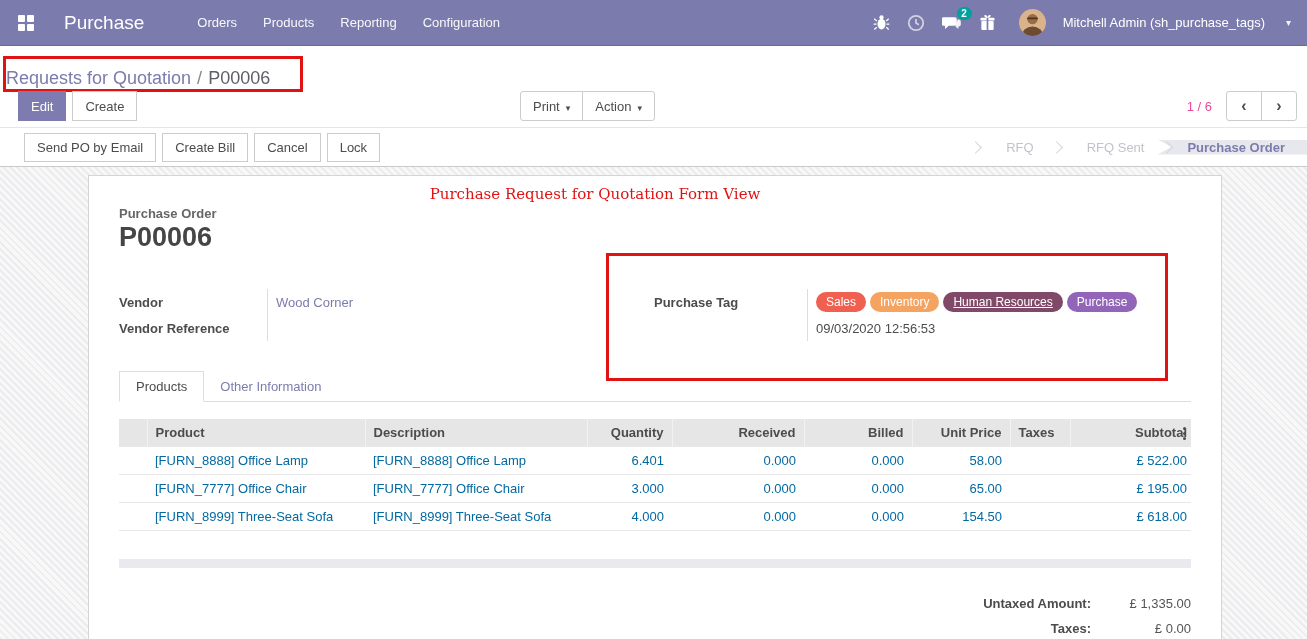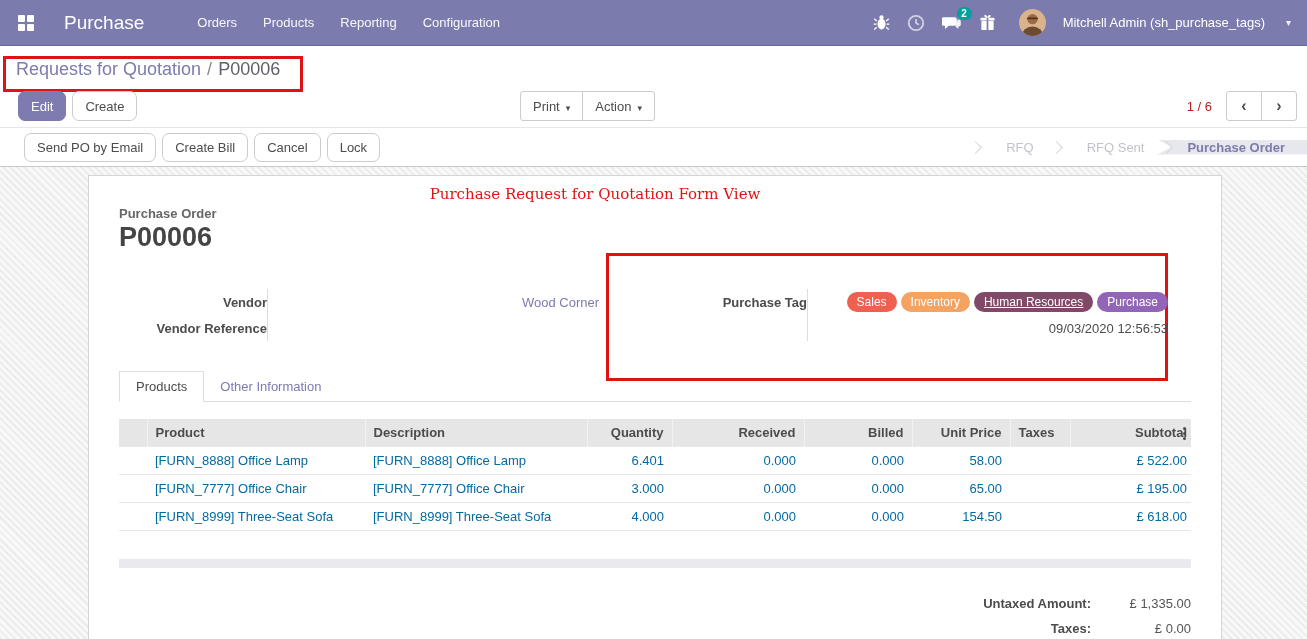--- a/index.html
+++ b/index.html
@@ -20,37 +20,37 @@
   .badge { position:absolute; top:-7px; right:-10px; background:#00A09D; color:#fff;
            font-size:10px; line-height:13px; min-width:15px; text-align:center;
            border-radius:8px; padding:0 3px; font-weight:bold; }
   .avatar { width:27px; height:27px; border-radius:50%; overflow:hidden; display:block; margin-left:6px; }
   .user-name { font-size:13px; cursor:pointer; white-space:nowrap; }
   .caret { font-size:10px; margin-left:4px; opacity:.9; }
 
   
   .control-panel { position:relative; height:82px; background:#fff; border-bottom:1px solid #e6e6e6; }
   .breadcrumb-box { position:absolute; left:3px; top:10px; width:300px; height:36px;
-                    border:3px solid #e01212; display:flex; align-items:flex-start; padding-left:10px;
+                    border:3px solid #e01212; display:flex; align-items:flex-end; 
                     font-size:18px; white-space:nowrap; }
   .bc-link { color:#7C7BAD; cursor:pointer; }
   .bc-sep { color:#888; margin:0 6px; }
   .bc-current { color:#5f5f68; }
   .btn { height:30px; padding:0 12px; font-size:13px; border:1px solid #ccc; background:#fff;
-         color:#4c4c4c; border-radius:7px; font-family:inherit; cursor:pointer; white-space:nowrap; }
+         color:#4c4c4c; border-radius:0; font-family:inherit; cursor:pointer; white-space:nowrap; }
   .btn.primary { background:#7d7bb0; border-color:#7d7bb0; color:#fff; }
   .cp-buttons { position:absolute; left:18px; top:45px; display:flex; gap:6px; }
   .btn-group { display:flex; }
   .btn-group .btn { border-radius:0; }
   .btn-group .btn:first-child { border-radius:3px 0 0 3px; }
   .btn-group .btn:last-child { border-radius:0 3px 3px 0; margin-left:-1px; }
   .cp-center { position:absolute; left:520px; top:45px; }
   .dd-caret { font-size:9px; margin-left:6px; color:#4c4c4c; }
   .cp-pager { position:absolute; right:10px; top:45px; display:flex; align-items:center; gap:14px; }
-  .pager-value { font-size:13px; color:#b91c1c; cursor:pointer; }
+  .pager-value { font-size:13px; color:#ec4899; cursor:pointer; }
   .pager-btn { width:36px; font-size:16px; font-weight:bold; padding:0; }
 
   
   .statusbar { position:relative; height:39px; background:#fff; border-bottom:1px solid #c9c9c9;
                display:flex; align-items:center; padding-left:24px; }
   .sb-left { display:flex; gap:6px; }
   .sb-left .btn { height:29px; }
   .sb-right { position:absolute; right:0; top:0; height:100%; display:flex; align-items:center; }
   .chev { width:9px; height:9px; border-top:1px solid #d4d4da; border-right:1px solid #d4d4da;
           transform:rotate(45deg); align-self:center; margin:0 12px 0 4px; }
@@ -71,21 +71,21 @@
   .redbox { position:absolute; left:517px; top:77px; width:562px; height:128px;
             border:3px solid #e01212; pointer-events:none; }
 
   .fgroup { position:absolute; top:113px; display:flex; }
   .fgroup.left { left:30px; width:480px; }
   .fgroup.right { left:565px; width:514px; }
   .labels-col { display:flex; flex-direction:column; }
   .fgroup.left .labels-col { width:148px; }
   .fgroup.right .labels-col { width:153px; }
   .values-col { flex:1; display:flex; flex-direction:column; border-left:1px solid #ddd; }
-  .frow { height:26px; display:flex; align-items:center;justify-content:flex-end; }
+  .frow { height:26px; display:flex; align-items:center; }
   .flabel { font-size:13px; font-weight:bold; color:#4c4c4c; }
   .fvalue { font-size:13px; color:#4c4c4c; padding-left:8px; }
   .fvalue.link { color:#7C7BAD; cursor:pointer; }
   .tags-row { display:flex; gap:4px; padding-left:8px; align-items:center; }
   .tag { font-size:12px; color:#fff; padding:3px 10px; border-radius:12px; line-height:1.2; white-space:nowrap; }
 
   .tabs { position:absolute; left:30px; top:195px; width:1072px; height:31px;
           display:flex; border-bottom:1px solid #ddd; }
   .tab { padding:0 16px; display:flex; align-items:center; font-size:13px; cursor:pointer; }
   .tab.active { background:#fff; border:1px solid #ddd; border-bottom:1px solid #fff;

